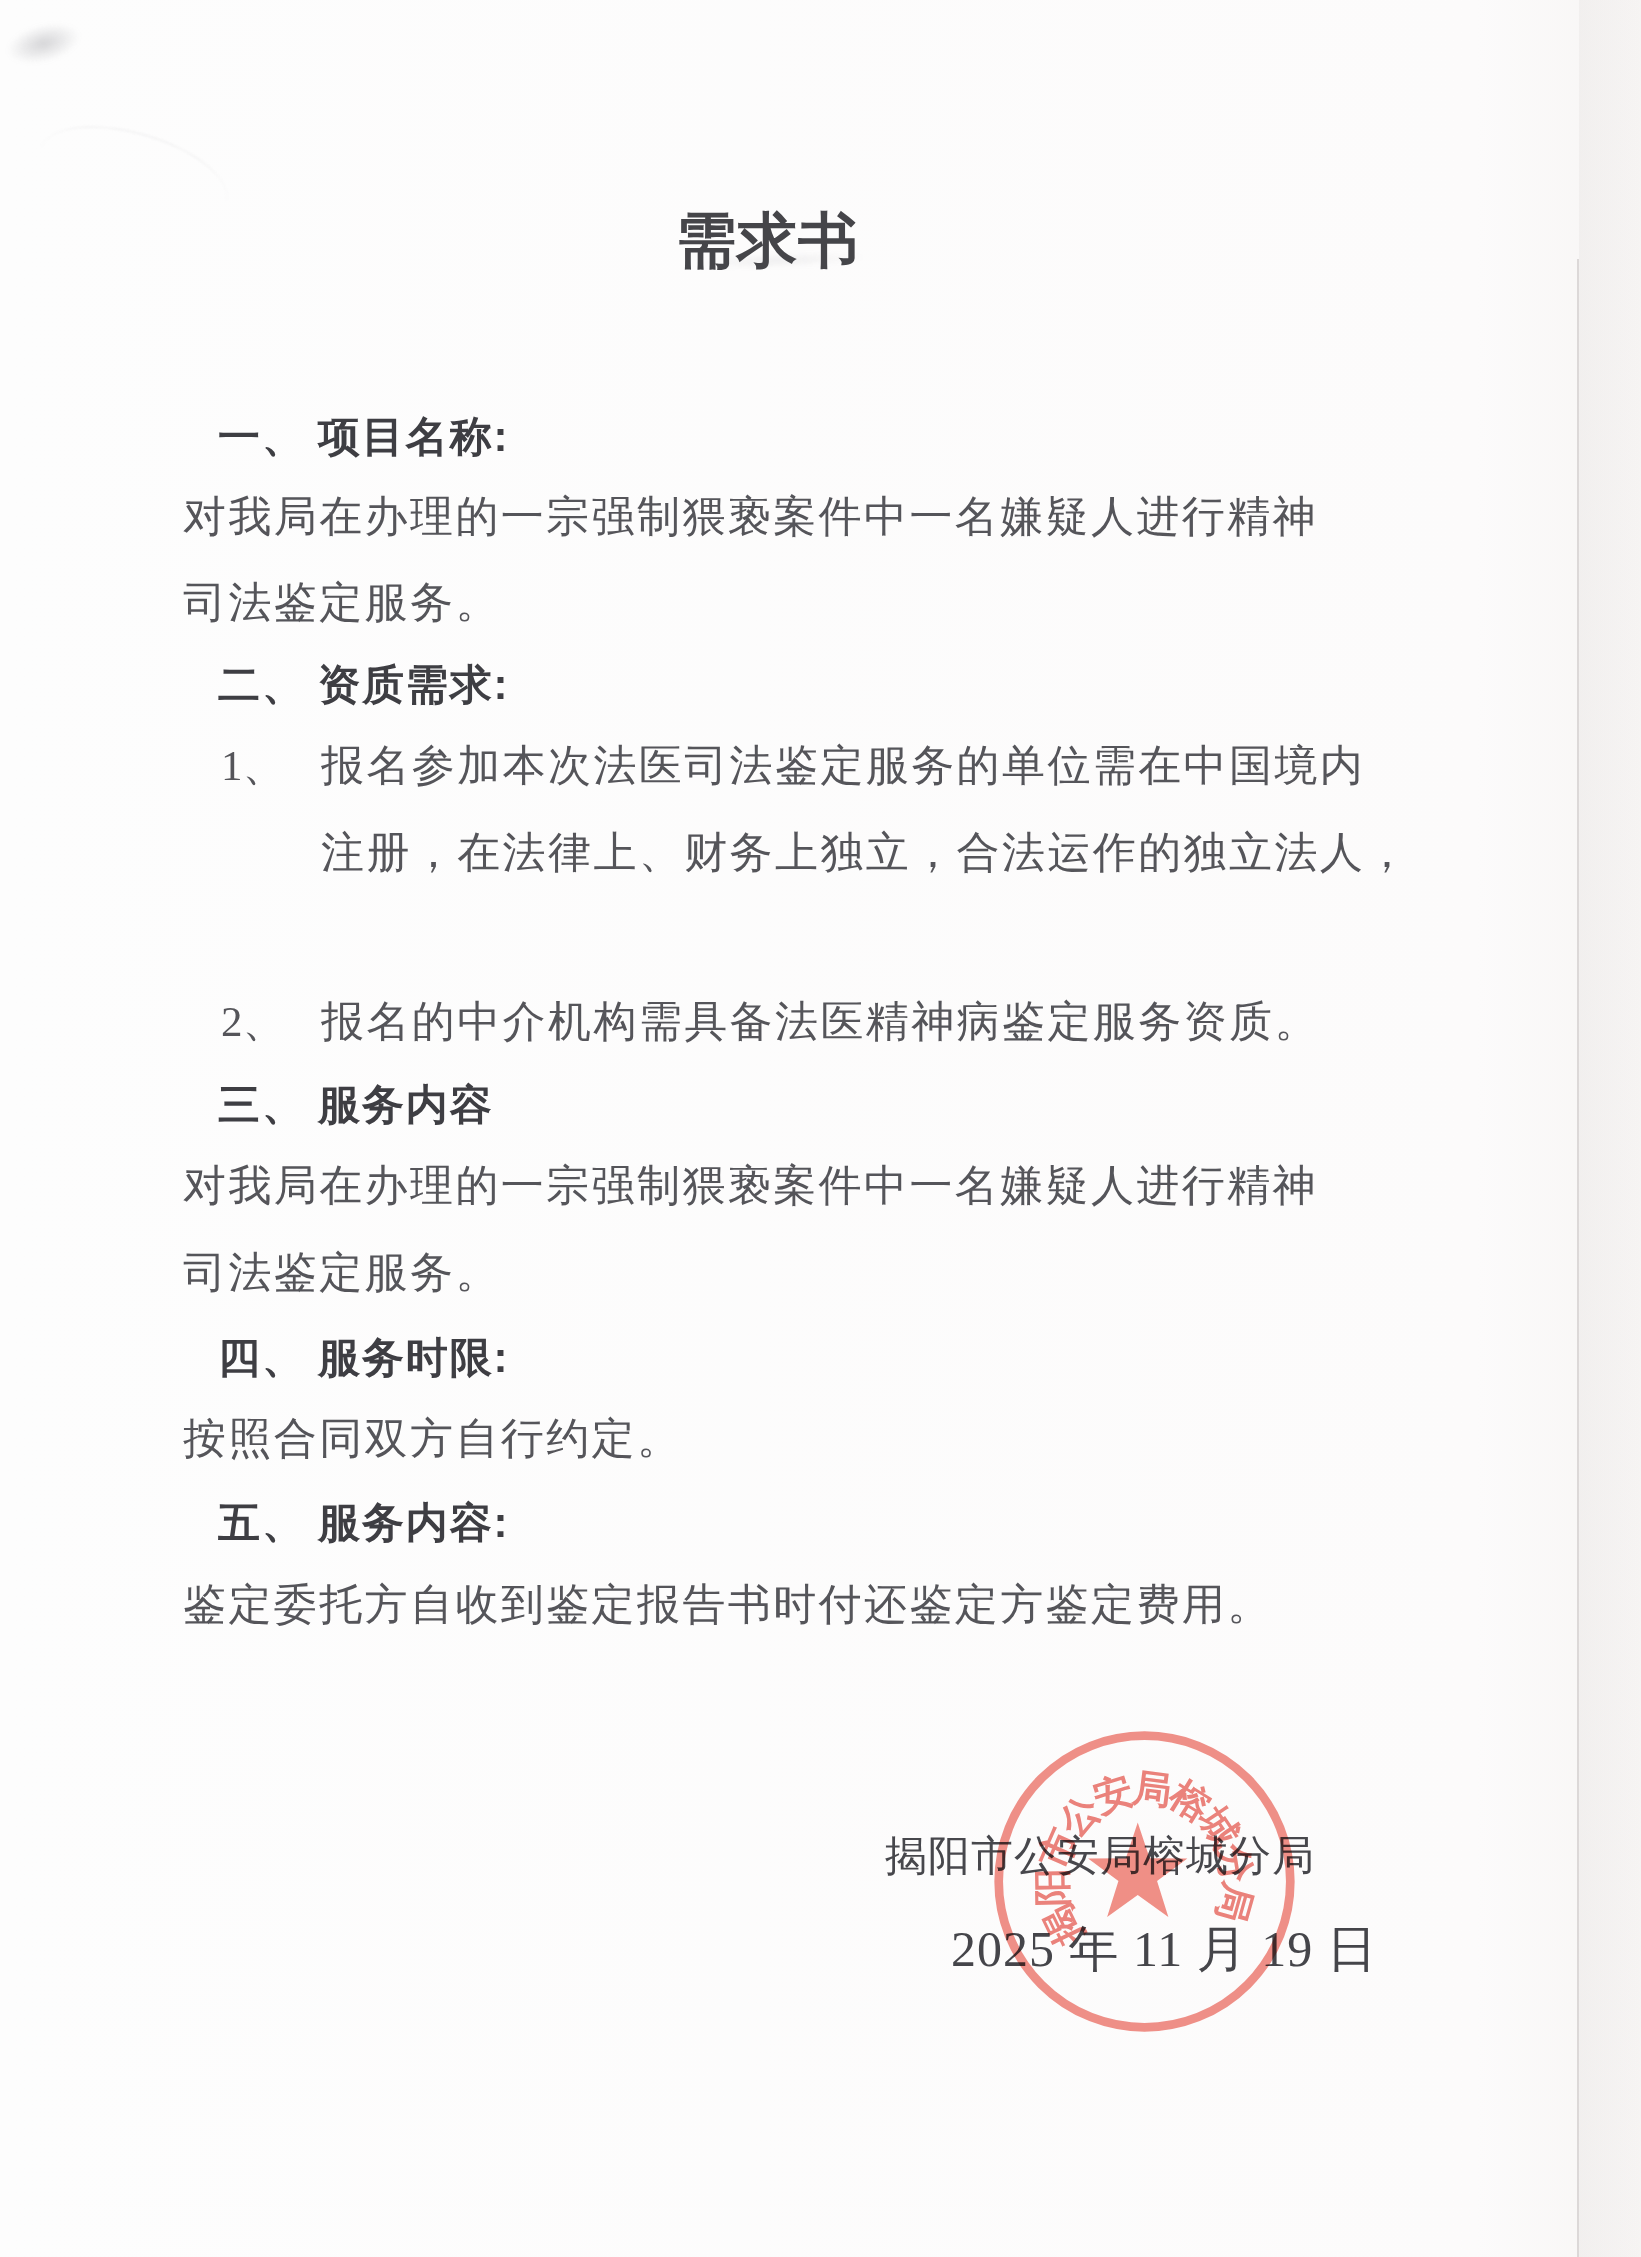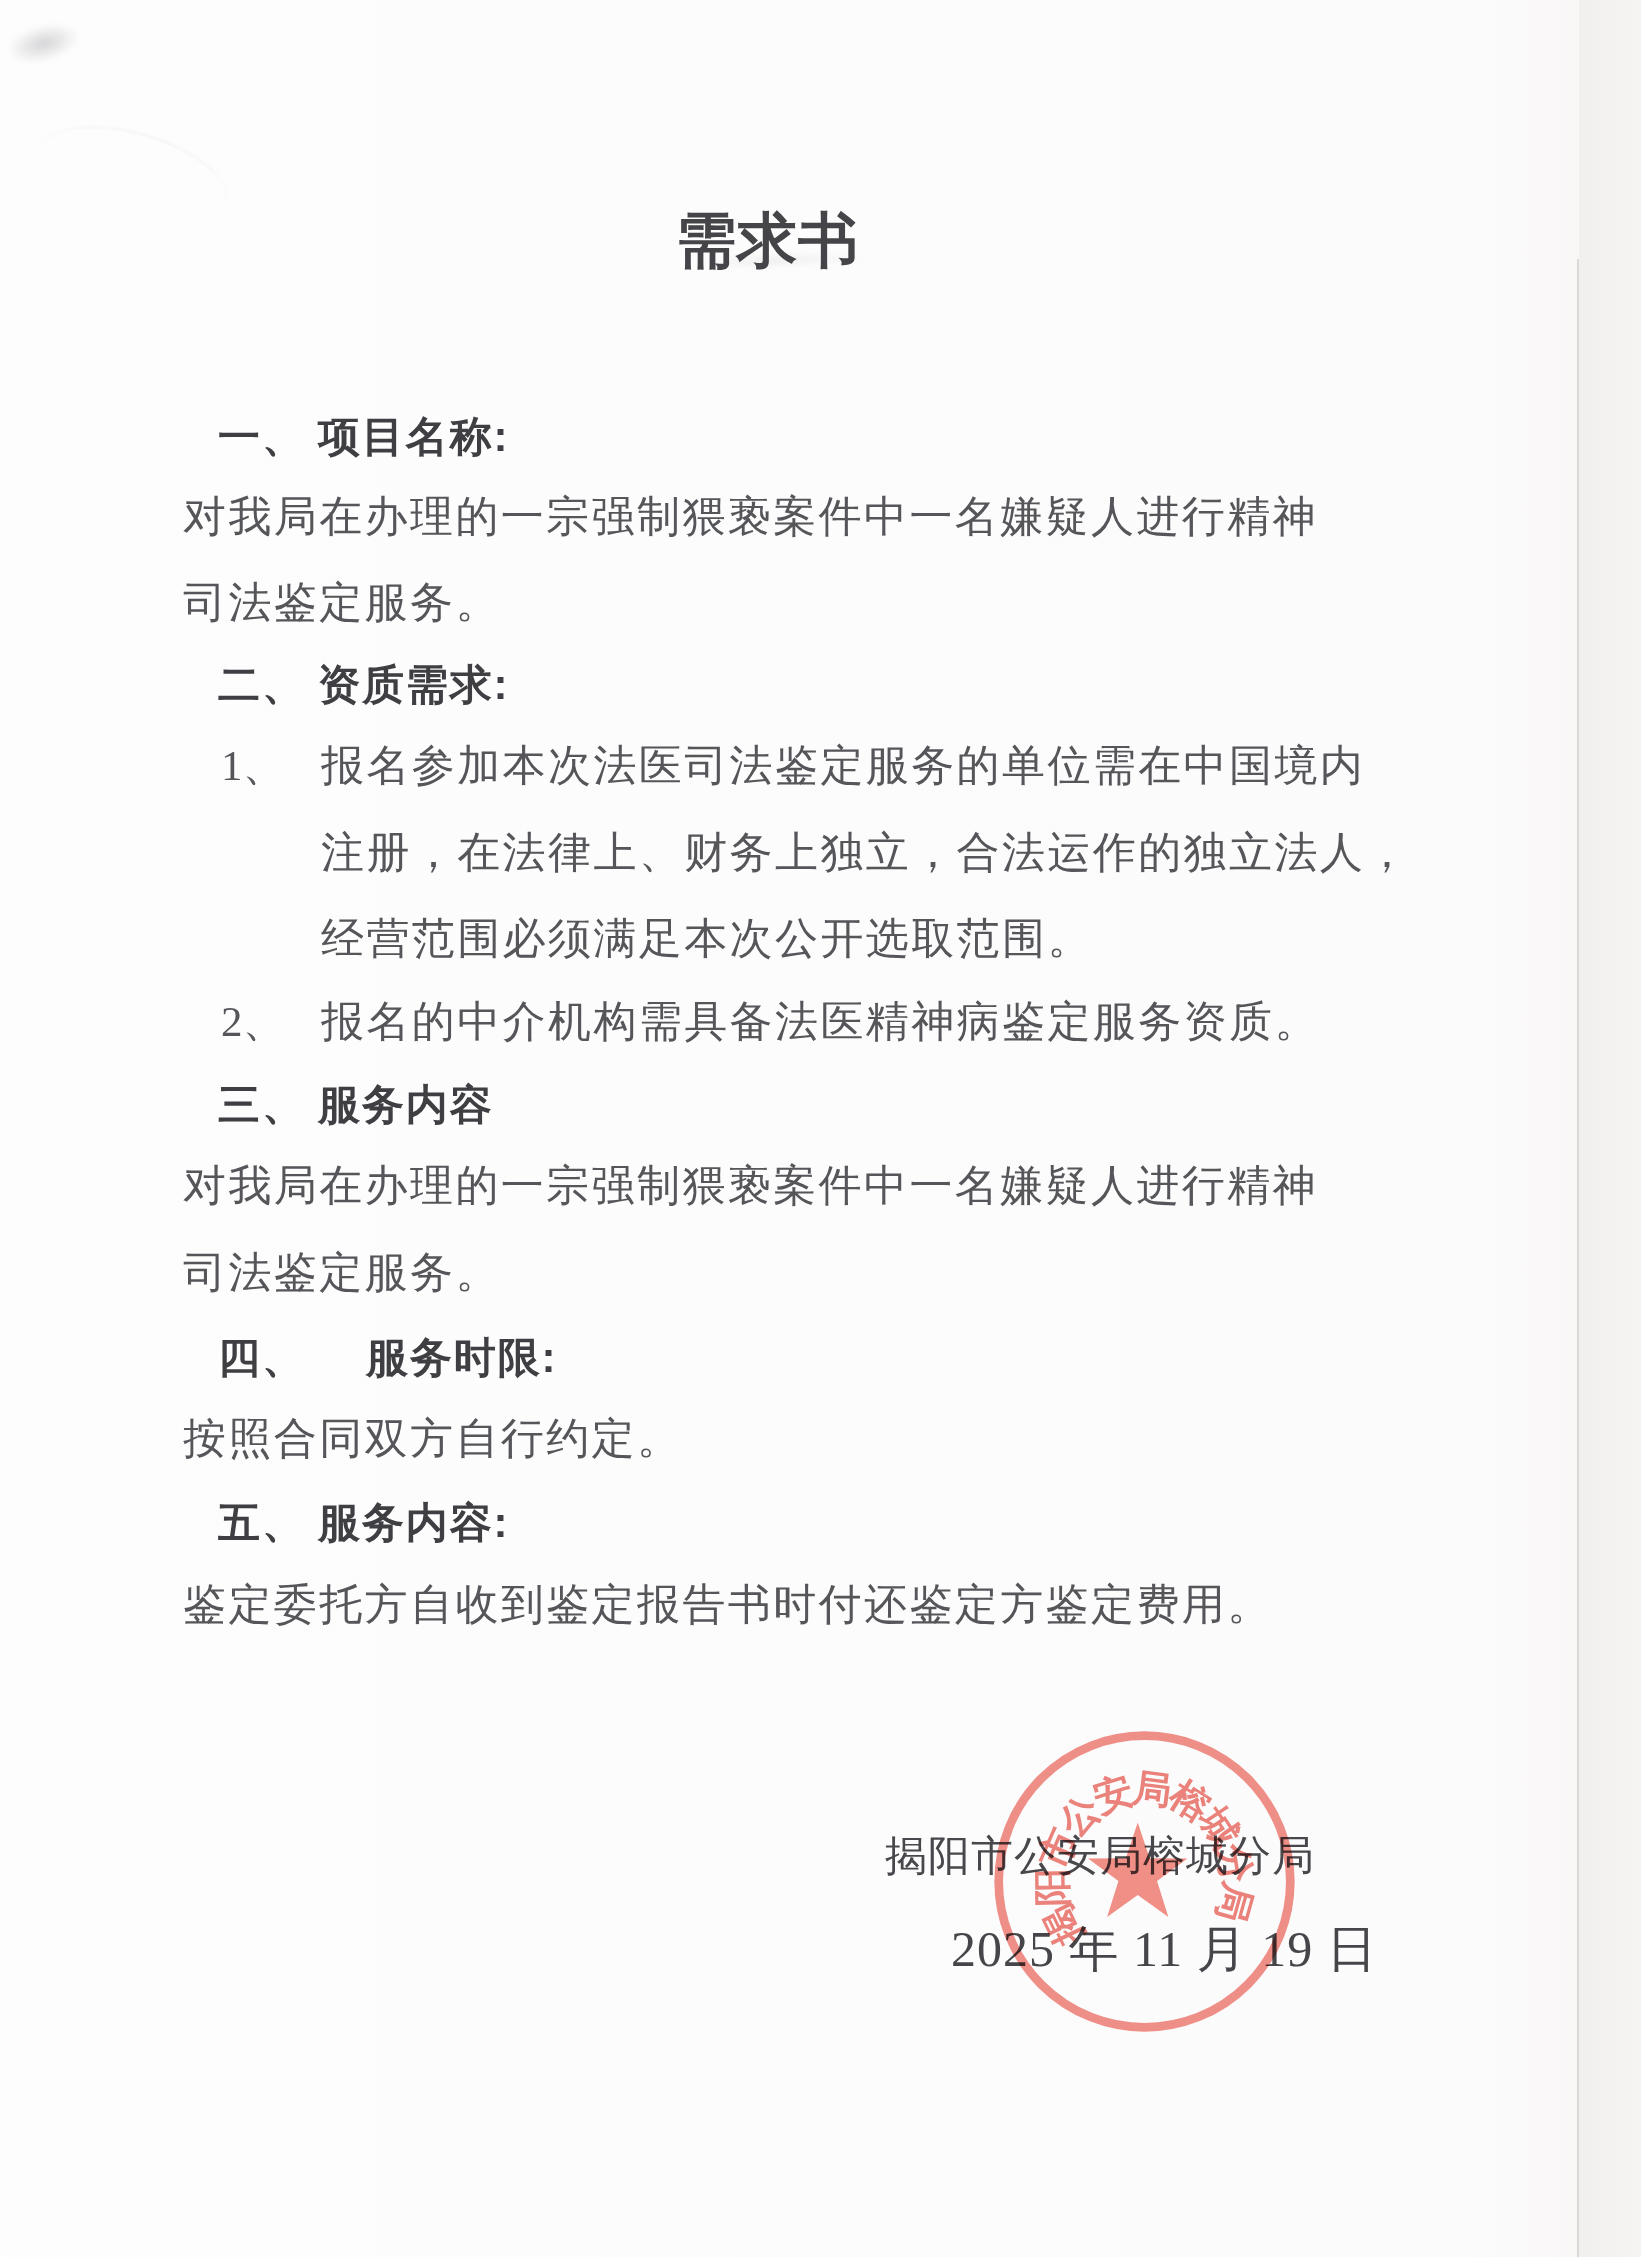--- a/index.html
+++ b/index.html
@@ -58,21 +58,21 @@
   .r2 {left:183px;top:488px;}
   .r3 {left:183px;top:574px;}
   .r4m{left:218px;top:657px;} .r4h{left:318px;top:657px;}
   .r5n{left:221px;top:737px;} .r5 {left:321px;top:737px;}
   .r6 {left:321px;top:824px;}
   .r7 {left:321px;top:910px;}
   .r8n{left:221px;top:993px;} .r8 {left:321px;top:993px;}
   .r9m{left:218px;top:1077px;} .r9h{left:318px;top:1077px;}
   .r10{left:183px;top:1157px;}
   .r11{left:183px;top:1244px;}
-  .r12m{left:218px;top:1330px;} .r12h{left:318px;top:1330px;margin-left:48px;}
+  .r12m{left:218px;top:1330px;} .r12h{left:318px;top:1330px;}
   .r13{left:183px;top:1410px;}
   .r14m{left:218px;top:1495px;} .r14h{left:318px;top:1495px;}
   .r15{left:183px;top:1576px;}
   .sig-org{
     position:absolute;left:885px;top:1828px;
     font-size:42px;color:#47474c;letter-spacing:1px;white-space:nowrap;z-index:2;
   }
   .sig-date{
     position:absolute;left:951px;top:1916px;
     font-size:50px;color:#45454a;letter-spacing:1px;white-space:nowrap;z-index:2;
@@ -103,21 +103,20 @@
   <span class="h-marker r1m">一、</span>
   <span class="h-label  r1h">项目名称:</span>
   <span class="body-line r2">对我局在办理的一宗强制猥亵案件中一名嫌疑人进行精神</span>
   <span class="body-line r3">司法鉴定服务。</span>
 
   <span class="h-marker r4m">二、</span>
   <span class="h-label  r4h">资质需求:</span>
   <span class="item-num r5n">1、</span>
   <span class="body-line r6">注册，在法律上、财务上独立，合法运作的独立法人，</span>
   <span class="body-line r5">报名参加本次法医司法鉴定服务的单位需在中国境内</span>
-  <span class="body-line r7">经营范围必须满足本次公开选取范围。</span>
   <span class="item-num r8n">2、</span>
   <span class="body-line r8">报名的中介机构需具备法医精神病鉴定服务资质。</span>
 
   <span class="h-marker r9m">三、</span>
   <span class="h-label  r9h">服务内容</span>
   <span class="body-line r10">对我局在办理的一宗强制猥亵案件中一名嫌疑人进行精神</span>
   <span class="body-line r11">司法鉴定服务。</span>
 
   <span class="h-marker r12m">四、</span>
   <span class="h-label  r12h">服务时限:</span>

